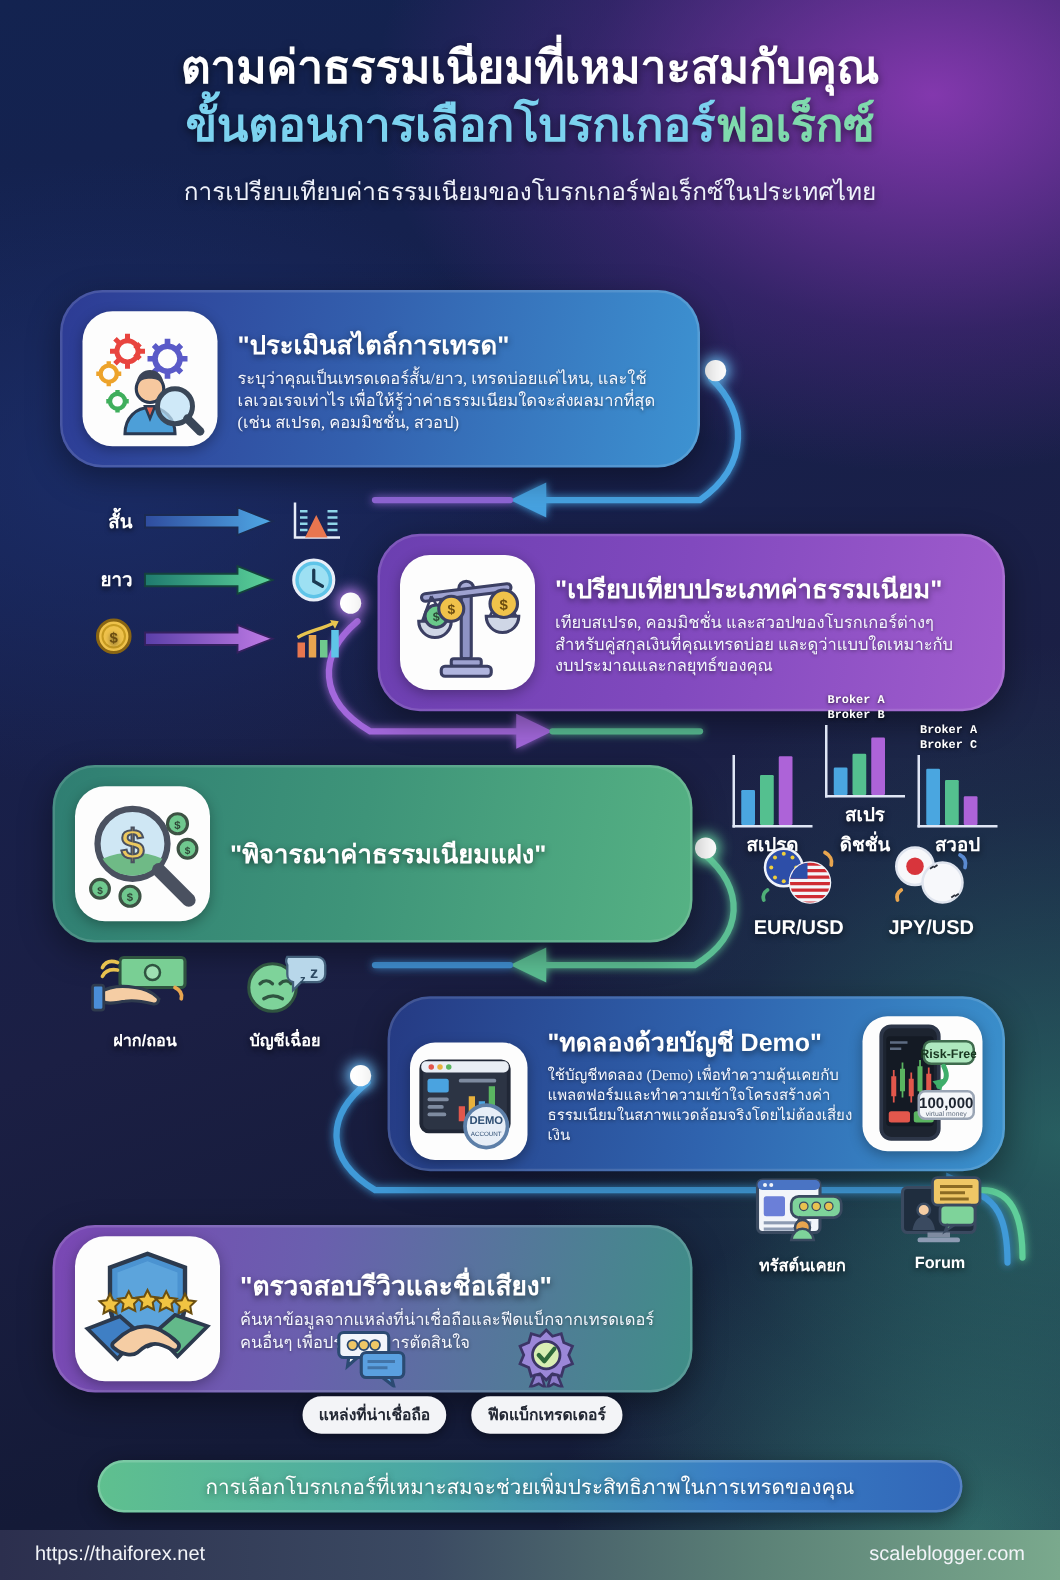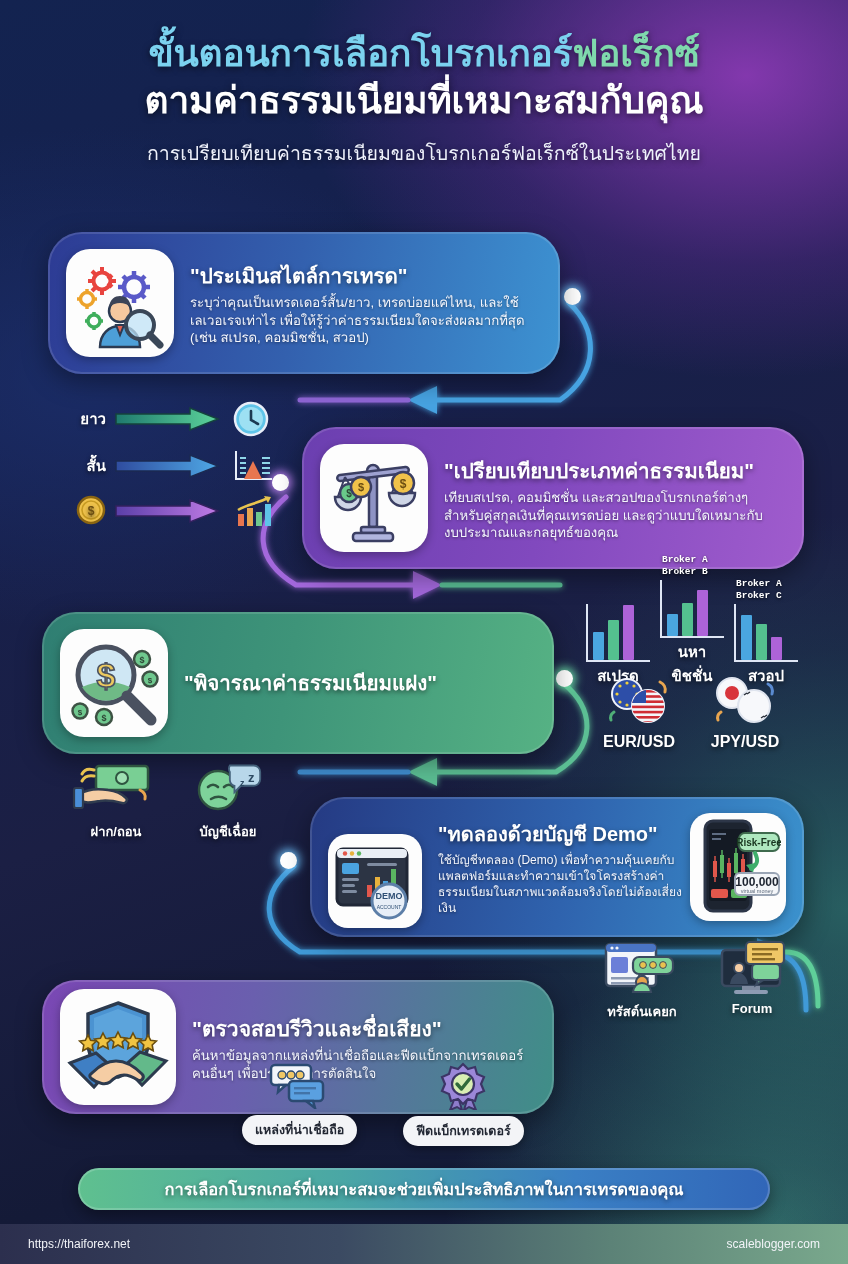--- a/index.html
+++ b/index.html
@@ -77,20 +77,21 @@
     color: #ffffff;
     margin-bottom: 2px;
     text-shadow: 0 2px 5px rgba(0,0,0,0.5);
     white-space: nowrap;
   }
   .card p {
     font-size: 13.2px;
     line-height: 1.35;
     color: #f4f6fd;
     text-shadow: 0 1px 3px rgba(0,0,0,0.45);
+    font-family: Liberation Serif, serif;
   }
 
   #card1 { left: 48px;  top: 232px; width: 512px; height: 142px;
            background: linear-gradient(100deg, #2d3b94 0%, #3360ae 48%, #3d93d2 100%); }
   #card2 { left: 302px; top: 427px; width: 502px; height: 142px;
            background: linear-gradient(100deg, #6b3fb0 0%, #8149be 48%, #a05ccd 100%); }
   #card3 { left: 42px;  top: 612px; width: 512px; height: 142px;
            background: linear-gradient(100deg, #2f7e72 0%, #3e9479 48%, #56b284 100%); }
   #card4 { left: 310px; top: 797px; width: 494px; height: 140px;
            background: linear-gradient(100deg, #253a83 0%, #2f63ae 52%, #3b92cd 100%); }
@@ -181,43 +182,43 @@
   #banner {
     position: absolute;
     left: 78px; top: 1168px;
     width: 692px; height: 42px;
     border-radius: 21px;
     background: linear-gradient(90deg, #5fc08f 0%, #4aa7a5 38%, #3a7fc4 72%, #3166b8 100%);
     display: flex; align-items: center; justify-content: center;
     box-shadow: 0 5px 16px rgba(0,0,0,0.4), inset 0 0 0 2px rgba(255,255,255,0.18);
   }
   #banner span {
-    color: #ffffff; font-weight: bold; font-size: 16.5px;
+    color: #ffffff; font-weight: normal; font-size: 16.5px;
     text-shadow: 0 2px 5px rgba(0,0,0,0.5);
   }
 
   #footerbar {
     position: absolute; left: 0; bottom: 0; width: 848px; height: 40px;
     background: linear-gradient(90deg, #2c2f4e 0%, #3b4a62 40%, #5c8277 72%, #7aa98d 100%);
     display: flex; align-items: center; justify-content: space-between;
     padding: 0 28px;
   }
-  #footerbar span { color: #f2f4f8; font-size: 12px; }
+  #footerbar span { color: #f2f4f8; font-size: 16px; }
 </style>
 </head>
 <body>
 
 <div id="poster">
 
   <div class="header">
+    <div class="title-line title-b">
+      <span class="g3">ตามค่าธรรมเนียมที่เหมาะสมกับคุณ</span>
+    </div>
     <div class="title-line title-a">
       <span class="g1">ขั้นตอนการเลือกโบรกเกอร์</span><span class="g2">ฟอเร็กซ์</span>
-    </div>
-    <div class="title-line title-b">
-      <span class="g3">ตามค่าธรรมเนียมที่เหมาะสมกับคุณ</span>
     </div>
     <div class="subtitle">การเปรียบเทียบค่าธรรมเนียมของโบรกเกอร์ฟอเร็กซ์ในประเทศไทย</div>
   </div>
 
   <svg class="connector-svg" viewBox="0 0 848 1264">
     <defs>
       <filter id="gl" x="-60%" y="-60%" width="220%" height="220%">
         <feGaussianBlur stdDeviation="3.4" result="b"></feGaussianBlur>
         <feMerge>
             <feMergeNode in="b"></feMergeNode>
@@ -416,62 +417,62 @@
       </svg>
     </div>
     <div class="body">
       <h3>"ตรวจสอบรีวิวและชื่อเสียง"</h3>
       <p>ค้นหาข้อมูลจากแหล่งที่น่าเชื่อถือและฟีดแบ็กจากเทรดเดอร์คนอื่นๆ เพื่อประกอบการตัดสินใจ</p>
     </div>
   </div>
 
   <div class="mini" style="left:72px; top:400px; width:240px;">
     <div class="flow-row">
+      <div class="flow-key">สั้น</div>
+      <svg width="110" height="26">
+        <defs>
+            <linearGradient id="ag1" x1="0" x2="1">
+              <stop offset="0" stop-color="#2f4c9e"></stop>
+              <stop offset="1" stop-color="#4fa9e6"></stop>
+            </linearGradient>
+          </defs>
+        <path d="M2 8h74v-6l28 11-28 11v-6H2z" fill="url(#ag1)" stroke="#1b2a52" stroke-width="1.5"></path>
+      </svg>
+      <svg width="42" height="34" viewBox="0 0 42 34">
+        <path d="M4 2v28h36" stroke="#e7edf8" stroke-width="2" fill="none"></path>
+        <polygon points="12,30 21,12 30,30" fill="#e8764f"></polygon>
+        <g fill="#8fd6e8">
+            <rect x="8" y="8" width="6" height="2"></rect>
+            <rect x="8" y="13" width="6" height="2"></rect>
+            <rect x="8" y="18" width="6" height="2"></rect>
+            <rect x="8" y="23" width="6" height="2"></rect>
+          </g>
+        <g fill="#8fd6e8">
+            <rect x="30" y="8" width="8" height="2"></rect>
+            <rect x="30" y="13" width="8" height="2"></rect>
+            <rect x="30" y="18" width="8" height="2"></rect>
+            <rect x="30" y="23" width="8" height="2"></rect>
+          </g>
+      </svg>
+    </div>
+    <div class="flow-row">
       <div class="flow-key">ยาว</div>
       <svg width="110" height="26">
         <defs>
             <linearGradient id="ag2" x1="0" x2="1">
               <stop offset="0" stop-color="#1f7a6e"></stop>
               <stop offset="1" stop-color="#5cd39a"></stop>
             </linearGradient>
           </defs>
         <path d="M2 8h74v-6l28 11-28 11v-6H2z" fill="url(#ag2)" stroke="#14433d" stroke-width="1.5"></path>
       </svg>
       <svg width="38" height="38" viewBox="0 0 38 38">
         <circle cx="19" cy="19" r="16" fill="#5fc4e8" stroke="#e8eef8" stroke-width="2.5"></circle>
         <circle cx="19" cy="19" r="12" fill="#9de0f3"></circle>
         <path d="M19 11v9l7 4" stroke="#1b3a52" stroke-width="2.6" fill="none" stroke-linecap="round"></path>
-      </svg>
-    </div>
-    <div class="flow-row">
-      <div class="flow-key">สั้น</div>
-      <svg width="110" height="26">
-        <defs>
-            <linearGradient id="ag1" x1="0" x2="1">
-              <stop offset="0" stop-color="#2f4c9e"></stop>
-              <stop offset="1" stop-color="#4fa9e6"></stop>
-            </linearGradient>
-          </defs>
-        <path d="M2 8h74v-6l28 11-28 11v-6H2z" fill="url(#ag1)" stroke="#1b2a52" stroke-width="1.5"></path>
-      </svg>
-      <svg width="42" height="34" viewBox="0 0 42 34">
-        <path d="M4 2v28h36" stroke="#e7edf8" stroke-width="2" fill="none"></path>
-        <polygon points="12,30 21,12 30,30" fill="#e8764f"></polygon>
-        <g fill="#8fd6e8">
-            <rect x="8" y="8" width="6" height="2"></rect>
-            <rect x="8" y="13" width="6" height="2"></rect>
-            <rect x="8" y="18" width="6" height="2"></rect>
-            <rect x="8" y="23" width="6" height="2"></rect>
-          </g>
-        <g fill="#8fd6e8">
-            <rect x="30" y="8" width="8" height="2"></rect>
-            <rect x="30" y="13" width="8" height="2"></rect>
-            <rect x="30" y="18" width="8" height="2"></rect>
-            <rect x="30" y="23" width="8" height="2"></rect>
-          </g>
       </svg>
     </div>
     <div class="flow-row">
       <div class="flow-key">
         <svg width="30" height="30" viewBox="0 0 30 30">
           <circle cx="15" cy="15" r="13" fill="#efc24b" stroke="#8a6512" stroke-width="2.5"></circle>
           <circle cx="15" cy="15" r="9" fill="none" stroke="#c79b22" stroke-width="1.6"></circle>
           <text x="15" y="20" font-size="12" text-anchor="middle" fill="#6b4d11" font-family="Liberation Sans, sans-serif" font-weight="bold">$</text>
         </svg>
       </div>
@@ -510,21 +511,21 @@
       <div class="minichart">
         <div class="plot">
           <div class="brokerlegend">
             <div>Broker A</div>
             <div>Broker B</div>
           </div>
           <div class="bar" style="height:22px; background:#4aa6e0;"></div>
           <div class="bar" style="height:33px; background:#54c08f;"></div>
           <div class="bar" style="height:46px; background:#ad63d8;"></div>
         </div>
-        <div class="cap">นหาขิชชั่น</div>
+        <div class="cap">สเปรดิชชั่น</div>
       </div>
 
       <div class="minichart">
         <div class="plot">
           <div class="brokerlegend">
             <div>Broker A</div>
             <div>Broker C</div>
           </div>
           <div class="bar" style="height:45px; background:#4aa6e0;"></div>
           <div class="bar" style="height:36px; background:#54c08f;"></div>
@@ -656,21 +657,21 @@
         <rect x="42" y="24" width="28" height="16" rx="4" fill="#7ed39a" stroke="#3a4a60" stroke-width="2.2"></rect>
         <path d="M48 40l-2 5 6-4z" fill="#7ed39a" stroke="#3a4a60" stroke-width="2"></path>
         <circle cx="29" cy="28" r="5" fill="#f5cda4" stroke="#3a4a60" stroke-width="2"></circle>
         <path d="M20 44c1-7 5-11 9-11s8 4 9 11z" fill="#3a4a60"></path>
       </svg>
       <div class="mini-label">Forum</div>
     </div>
   </div>
 
   <div class="mini" style="left:242px; top:1062px; width:280px;">
-    <div style="display:flex; gap:46px; align-items:center;">
+    <div style="display:flex; gap:20px; align-items:flex-end;">
       <div style="text-align:center;">
         <svg width="62" height="46" viewBox="0 0 62 46">
           <rect x="2" y="2" width="40" height="20" rx="4" fill="#f2f5fa" stroke="#2b4a72" stroke-width="2.5"></rect>
           <path d="M10 22l-1 7 8-7z" fill="#f2f5fa" stroke="#2b4a72" stroke-width="2.5"></path>
           <g fill="#efc766" stroke="#2b4a72" stroke-width="1.4">
               <circle cx="13" cy="12" r="4"></circle>
               <circle cx="22" cy="12" r="4"></circle>
               <circle cx="31" cy="12" r="4"></circle>
             </g>
           <rect x="20" y="18" width="34" height="20" rx="4" fill="#5aa0e0" stroke="#2b4a72" stroke-width="2.5"></rect>

